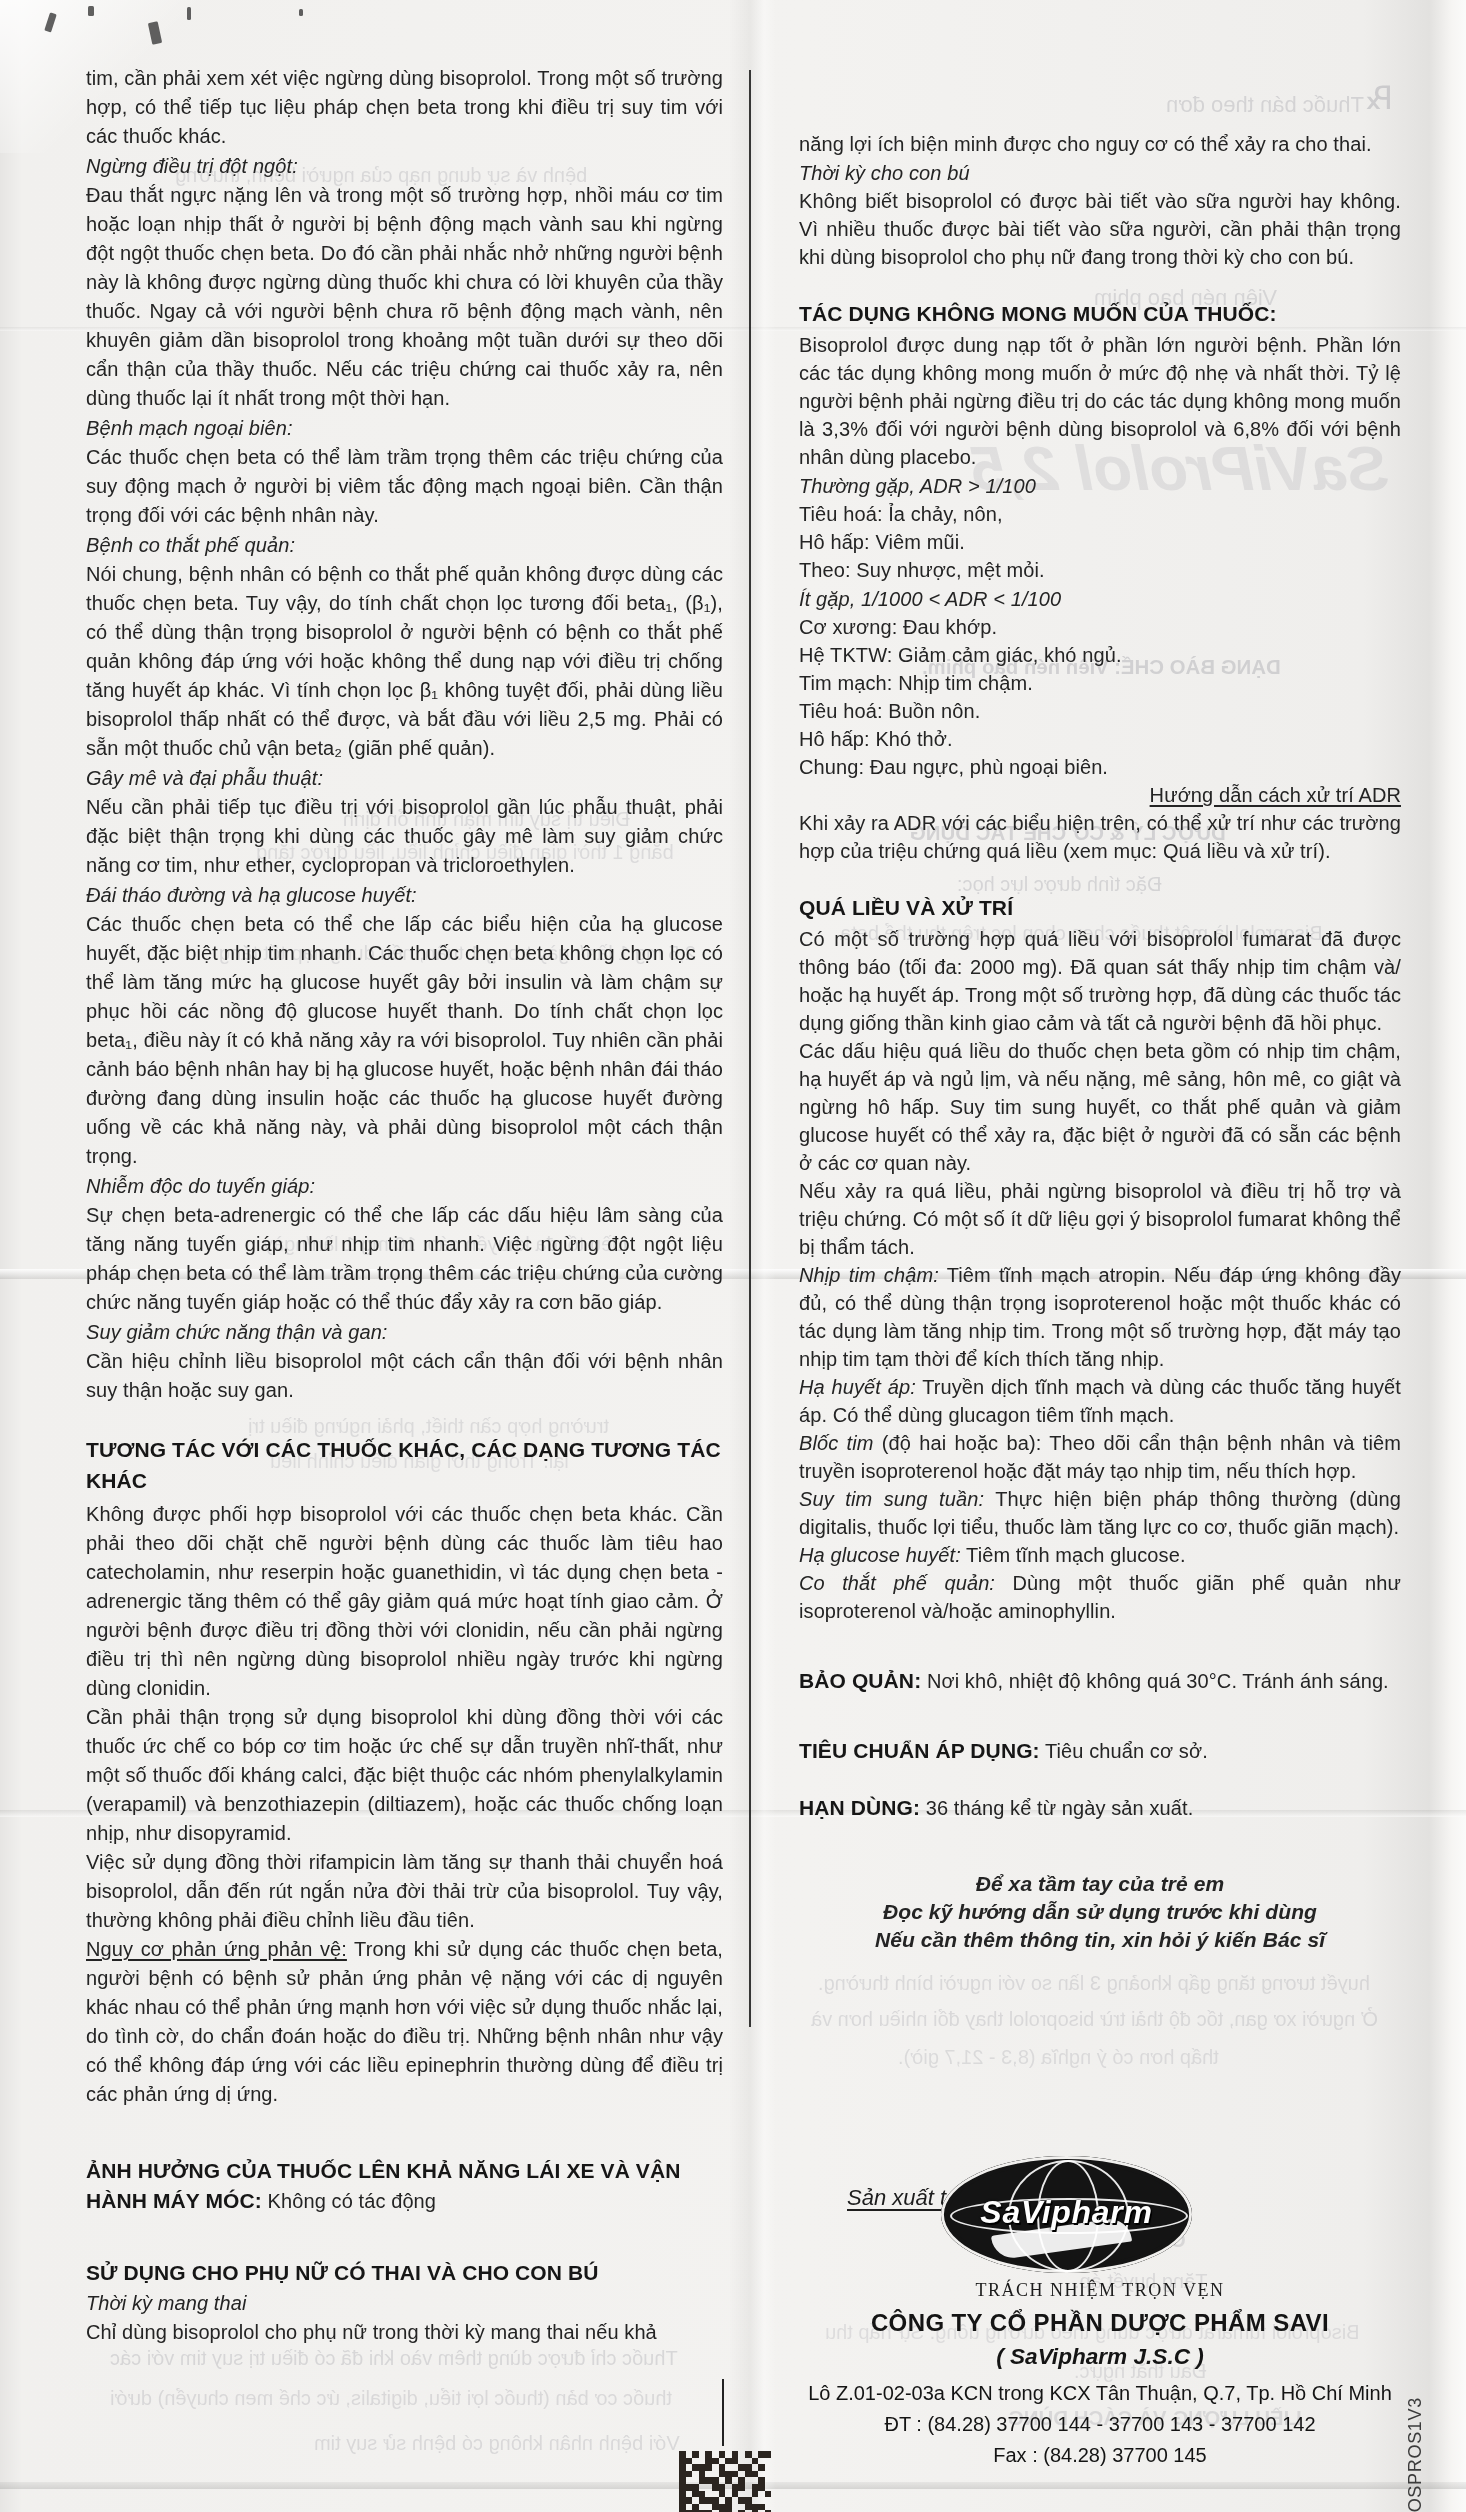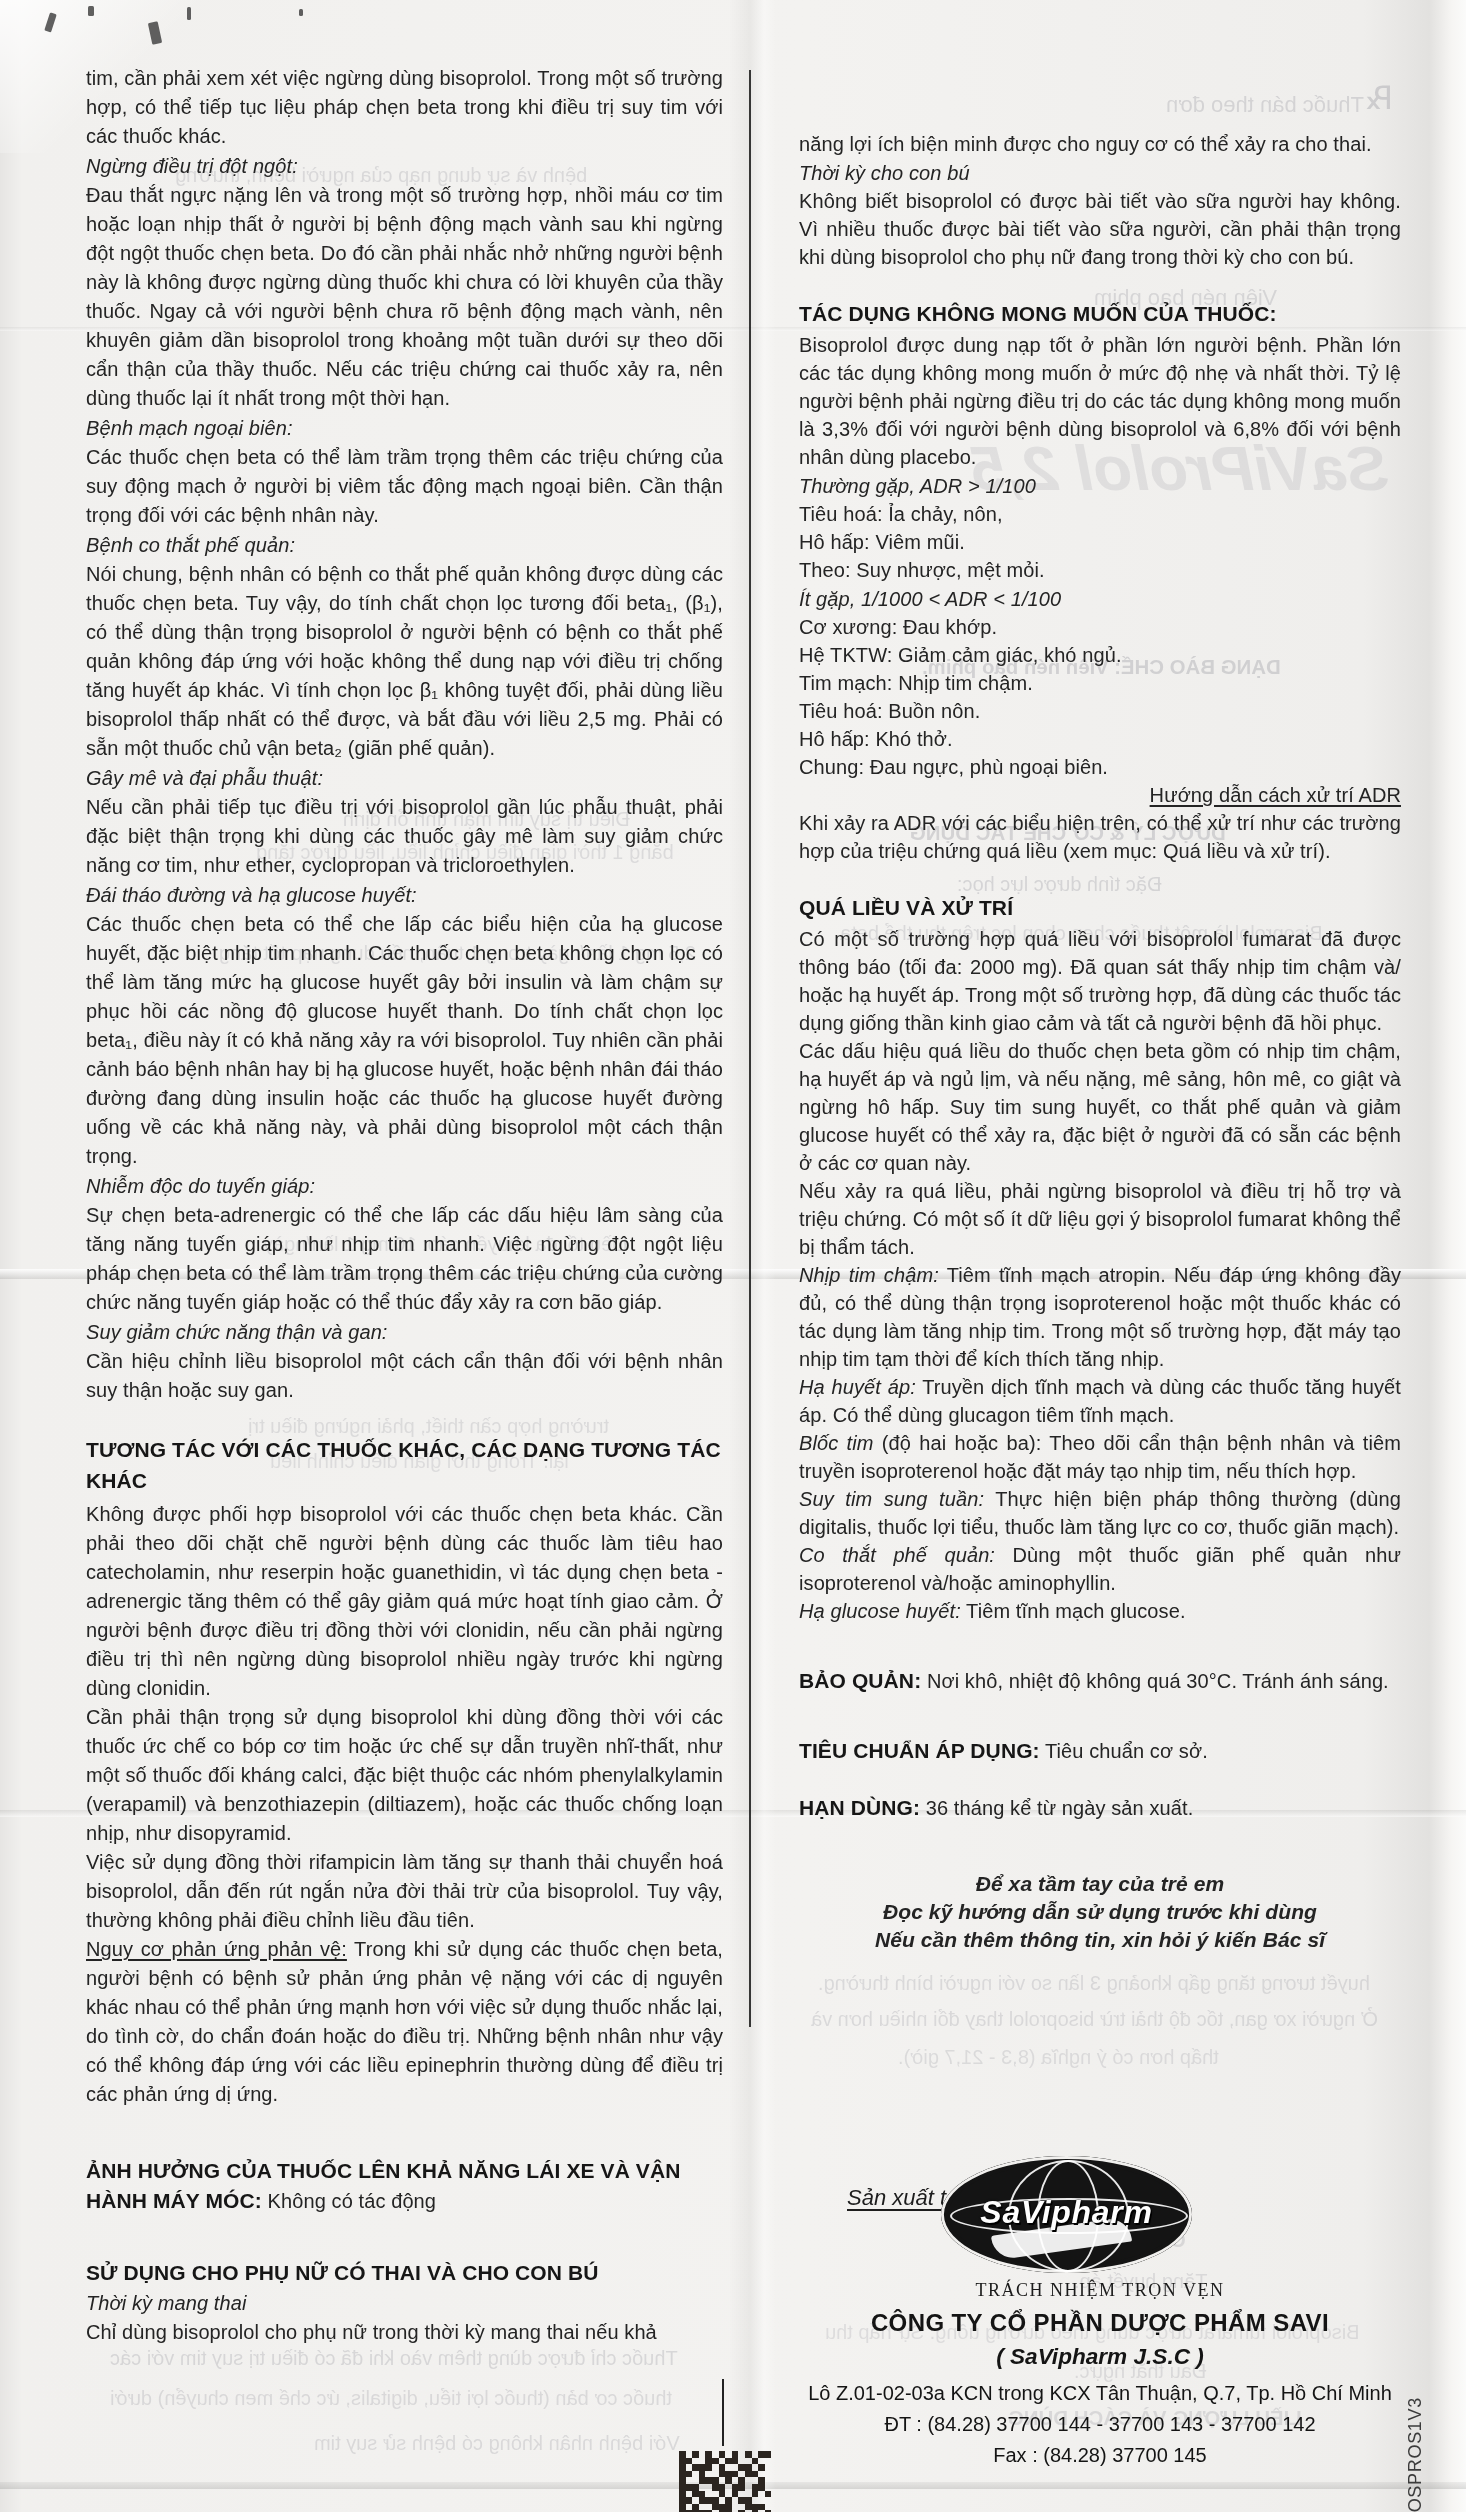--- a/index.html
+++ b/index.html
@@ -163,22 +163,22 @@
       <div class="blk u"><span>Hướng dẫn cách xử trí ADR</span></div>
       <div class="blk p"><span>Khi xảy ra ADR với các biểu hiện trên, có thể xử trí  như các trường hợp của triệu chứng quá liều (xem mục: Quá liều và xử trí).</span></div>
       <div class="blk h" style="margin-top: 29px;"><span>QUÁ LIỀU VÀ XỬ TRÍ</span></div>
       <div class="blk p" style="margin-top: 2.9px;"><span>Có một số trường hợp quá liều với bisoprolol fumarat đã được thông báo (tối đa: 2000 mg). Đã quan sát thấy nhịp tim chậm và/ hoặc hạ huyết áp. Trong một số trường hợp, đã dùng các thuốc tác dụng giống thần kinh giao cảm và tất cả người bệnh đã hồi phục.</span></div>
       <div class="blk p"><span>Các dấu hiệu quá liều do thuốc chẹn beta gồm có nhịp tim chậm, hạ huyết áp và ngủ lịm, và nếu nặng, mê sảng, hôn mê, co giật và ngừng hô hấp. Suy tim sung huyết, co thắt phế quản và giảm glucose huyết có thể xảy ra, đặc biệt ở người đã có sẵn các bệnh ở các cơ quan này.</span></div>
       <div class="blk p"><span>Nếu xảy ra quá liều, phải ngừng bisoprolol và điều trị hỗ trợ và triệu chứng. Có một số ít dữ liệu gợi ý bisoprolol fumarat không thể bị thẩm tách.</span></div>
       <div class="blk pl"><span class="lead i">Nhịp tim chậm:</span><span> Tiêm tĩnh mạch atropin. Nếu đáp ứng không đầy đủ, có thể dùng thận trọng isoproterenol hoặc một thuốc khác có tác dụng làm tăng nhịp tim. Trong một số trường hợp, đặt  máy tạo nhịp tim tạm thời để kích thích tăng nhịp.</span></div>
       <div class="blk pl"><span class="lead i">Hạ huyết áp:</span><span> Truyền dịch tĩnh mạch và dùng các thuốc tăng huyết áp. Có thể dùng glucagon tiêm tĩnh mạch.</span></div>
       <div class="blk pl"><span class="lead i">Blốc tim</span><span> (độ hai hoặc ba): Theo dõi cẩn thận bệnh nhân và tiêm truyền isoproterenol hoặc đặt máy tạo nhịp tim, nếu thích hợp.</span></div>
       <div class="blk pl"><span class="lead i">Suy tim sung tuần:</span><span> Thực hiện biện pháp thông thường (dùng digitalis, thuốc lợi tiểu, thuốc làm tăng lực co cơ, thuốc giãn mạch).</span></div>
+      <div class="blk pl"><span class="lead i">Hạ glucose huyết:</span><span> Tiêm tĩnh mạch glucose.</span></div>
       <div class="blk pl"><span class="lead i">Co thắt phế quản:</span><span> Dùng một thuốc giãn phế quản như isoproterenol và/hoặc aminophyllin.</span></div>
-      <div class="blk pl"><span class="lead i">Hạ glucose huyết:</span><span> Tiêm tĩnh mạch glucose.</span></div>
       <div class="blk hb" style="margin-top: 42px;"><span class="lead b">BẢO QUẢN:</span><span> Nơi khô, nhiệt độ không quá 30°C. Tránh ánh sáng.</span></div>
       <div class="blk hb" style="margin-top: 42px;"><span class="lead b">TIÊU CHUẨN ÁP DỤNG:</span><span> Tiêu chuẩn cơ sở.</span></div>
       <div class="blk hb" style="margin-top: 29px;"><span class="lead b">HẠN DÙNG:</span><span> 36 tháng kể từ ngày sản xuất.</span></div>
       <div class="blk c" style="margin-top: 48px;"><span>Để xa tầm tay của trẻ em</span></div>
       <div class="blk c"><span>Đọc kỹ hướng dẫn sử dụng trước khi dùng</span></div>
       <div class="blk c"><span>Nếu cần thêm thông tin, xin hỏi ý kiến Bác sĩ</span></div>
     </div>
 
   <div class="madein">Sản xuất tại</div>
 

